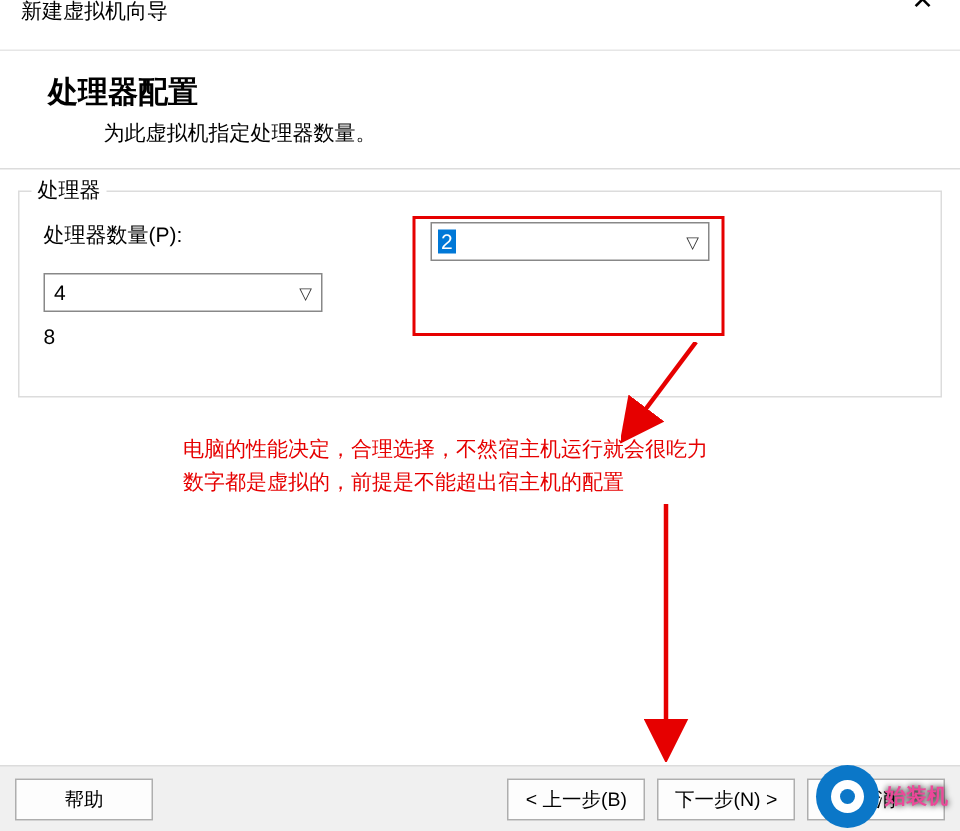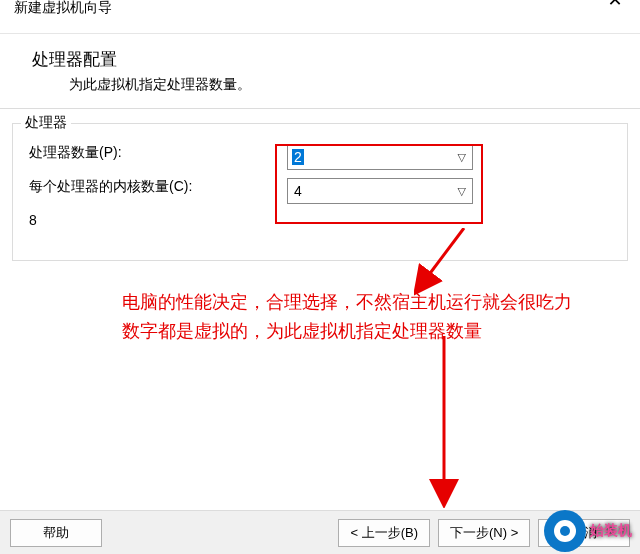--- a/index.html
+++ b/index.html
@@ -26,21 +26,21 @@
     width: 30px;
     text-align: center;
     line-height: 34px;
     cursor: pointer;
     font-family: Arial, sans-serif;
   }
   .header {
     padding: 14px 28px 14px 32px;
     border-bottom: 1px solid #dcdcdc;
   }
-  .header .heading { font-weight: normal; font-size: 17px; }
+  .header .heading { font-weight: bold; font-size: 20px; }
   .header .sub { margin-left: 37px; margin-top: 5px; font-size: 14px; }
 
   .form-area {
     margin: 14px 12px 0 12px;
     border: 1px solid #dcdcdc;
     padding-bottom: 16px;
     position: relative;
   }
   .group-label {
     position: relative;
@@ -78,21 +78,21 @@
     border: 2px solid #e60000;
     pointer-events: none;
   }
   .red-box.box1 { left: 275px; top: 144px; width: 208px; height: 80px; }
 
   .annotation {
     position: absolute;
     left: 122px;
     top: 288px;
     color: #e60000;
-    font-size: 18px;
+    font-size: 14px;
     line-height: 1.6;
   }
 
   .arrow {
     position: absolute;
     pointer-events: none;
   }
   .arrow svg { display: block; }
 
   .button-bar {
@@ -160,41 +160,40 @@
     <div class="lbl">处理器数量(P):</div>
     <div class="val">
       <div class="dropdown selected">
         <span class="dd-val">2</span>
         <span class="chevron">▽</span>
       </div>
     </div>
   </div>
 
   <div class="row">
-    <div class="lbl">每个处理器的内核数量(C):</div>
     <div class="val">
       <div class="dropdown">
         <span class="dd-val">4</span>
         <span class="chevron">▽</span>
       </div>
     </div>
   </div>
 
   <div class="row">
     <div class="val">
       <span>8</span>
     </div>
   </div>
 </div>
 
 <div class="red-box box1"></div>
 
 <div class="annotation">
   <div>电脑的性能决定，合理选择，不然宿主机运行就会很吃力</div>
-  <div>数字都是虚拟的，为此虚拟机指定处理器数量</div>
+  <div>数字都是虚拟的，前提是不能超出宿主机的配置</div>
 </div>
 
 <div class="arrow" style="left:414px; top:228px;">
   <svg width="80" height="280">
     <defs>
       <marker id="ah1" markerWidth="10" markerHeight="10" refX="5" refY="5" orient="auto">
         <path d="M0,0 L10,5 L0,10 z" fill="#e60000"></path>
       </marker>
     </defs>
     <line x1="50" y1="0" x2="8" y2="56" stroke="#e60000" stroke-width="3" marker-end="url(#ah1)"></line>

